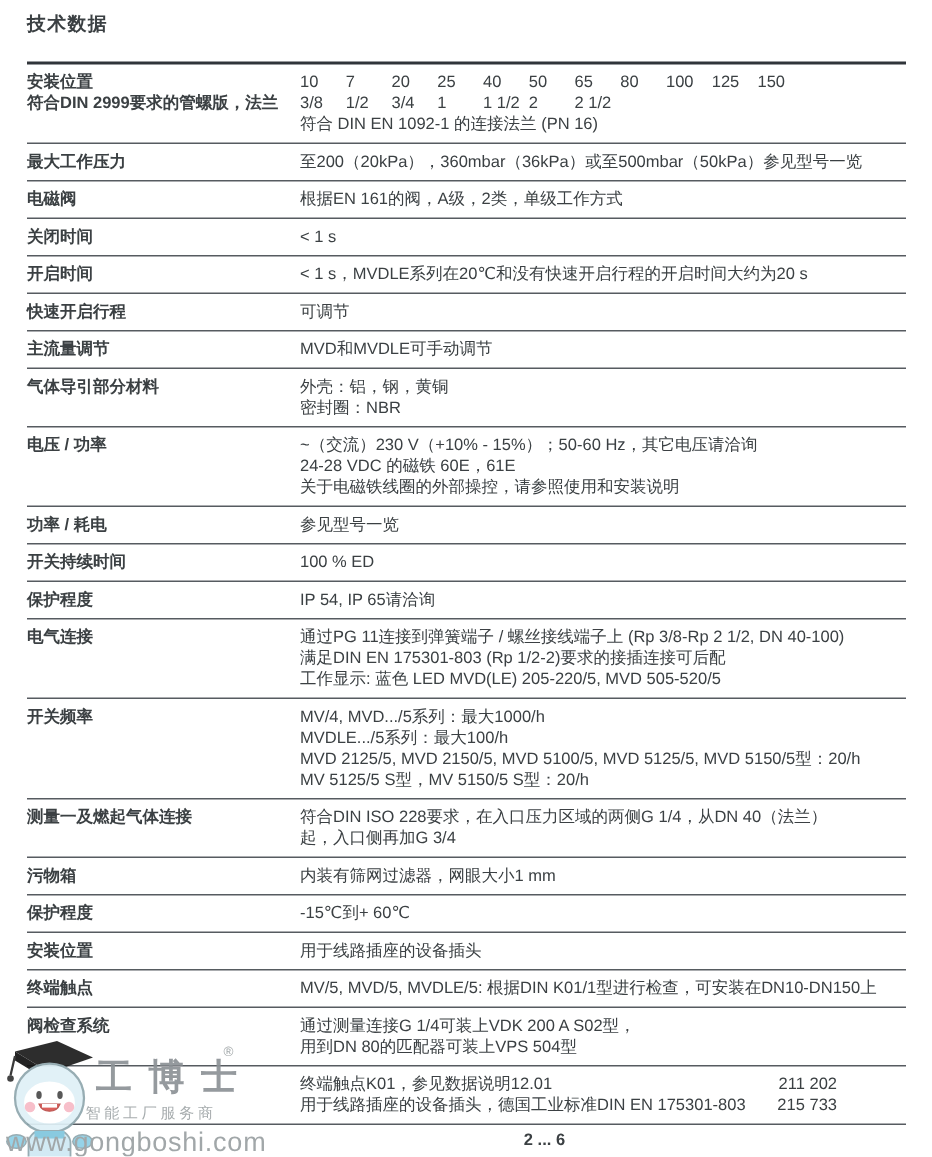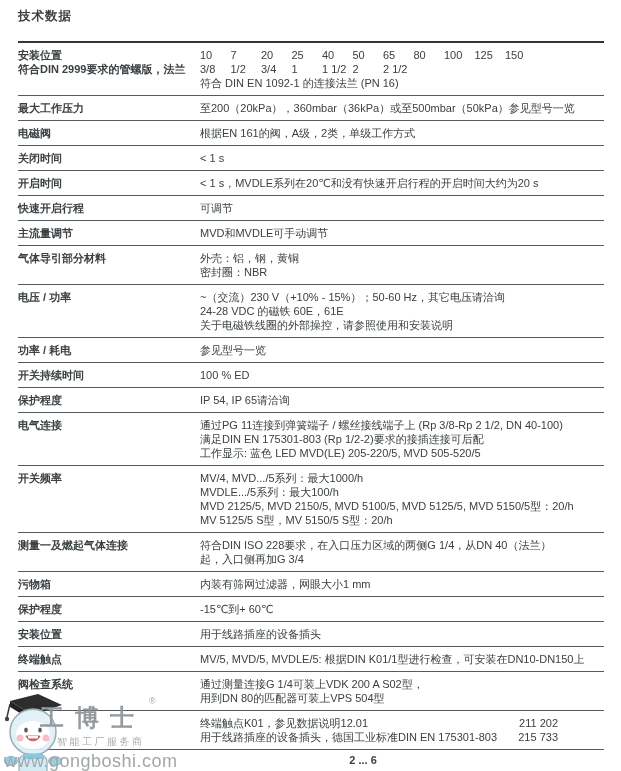--- a/index.html
+++ b/index.html
@@ -30,21 +30,21 @@
   .size-col{display:inline-block;width:30.5px;}
   .footer{
     margin:4px 0 0 18px;width:598px;text-align:center;
     font-size:11px;font-weight:bold;padding-left:46px;
   }
   
   .watermark{position:absolute;left:4px;top:684px;width:190px;height:87px;z-index:5;opacity:0.92;pointer-events:none;}
   .watermark .mascot{position:absolute;left:-2px;top:0;}
   .watermark .reg{position:absolute;left:145px;top:4px;font-size:9px;color:#9aa0a2;}
   .watermark .brand{
-    position:absolute;left:36px;top:10px;
+    position:absolute;left:60px;top:10px;
     font-family:"Liberation Serif","DejaVu Serif",serif;
     font-size:24px;font-weight:bold;color:#8d9296;letter-spacing:11px;white-space:nowrap;
   }
   .watermark .tagline{position:absolute;left:53px;top:43px;font-size:10px;color:#a0a6a8;letter-spacing:2.5px;white-space:nowrap;}
   .watermark .site{position:absolute;left:0px;top:59px;font-size:18px;color:#9aa0a2;letter-spacing:0.5px;white-space:nowrap;}
 </style>
 </head>
 <body>
 
 <div class="page">

